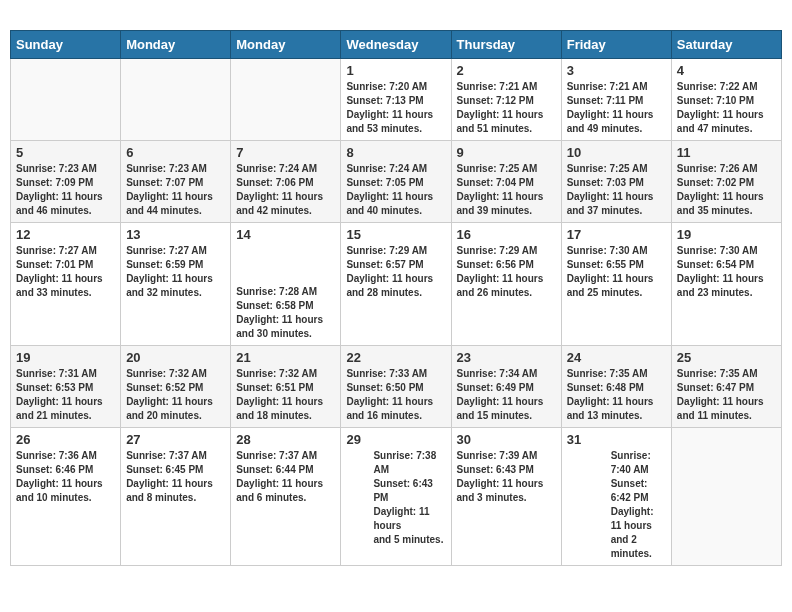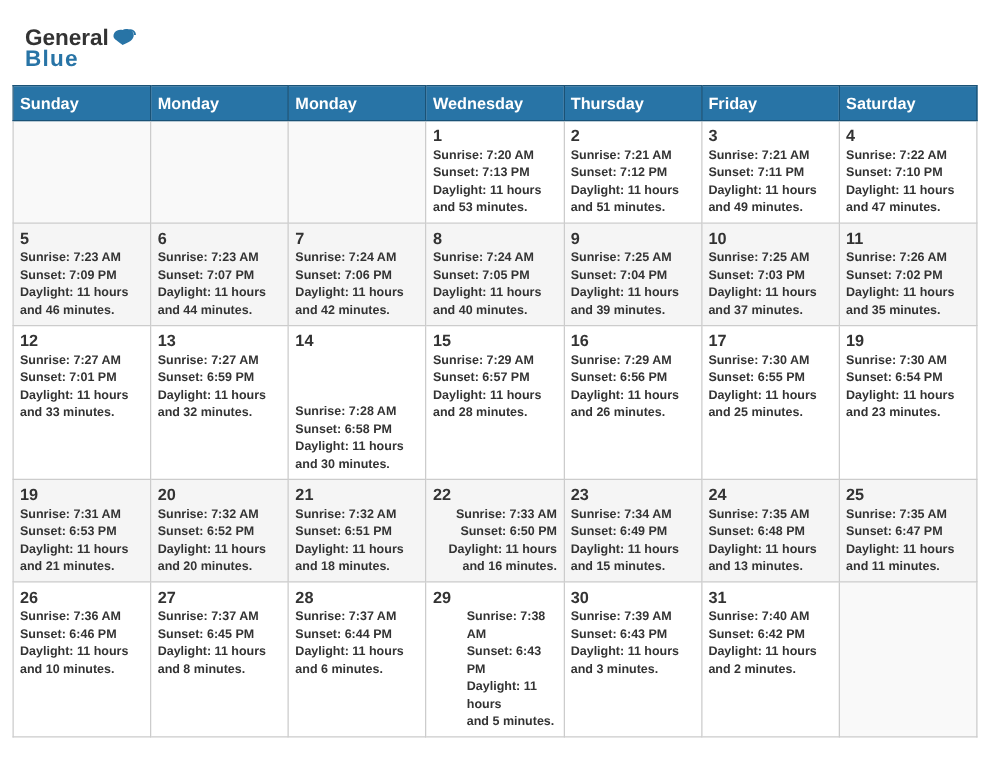--- a/index.html
+++ b/index.html
@@ -84,32 +84,20 @@
       font-weight: bold;
     }
     .empty-cell {
       background: #f9f9f9 !important;
     }
   </style>
 </head>
 <body>
 
 <div class="header">
-  <div class="logo">
-    <div style="display:flex;flex-direction:column;align-items:flex-start">
-      <div style="display:flex;align-items:center">
-        <span class="logo-text-general">General</span>
-        <svg width="22" height="18" viewBox="0 0 22 18">
-          <path d="M11 2 C14 0, 20 2, 20 6 C20 10, 16 12, 11 14 C9 12, 5 10, 4 8 C3 5, 6 1, 11 2Z" fill="#2874a6"></path>
-          <path d="M15 3 C18 1, 21 3, 21 6" fill="none" stroke="#2874a6" stroke-width="1.5"></path>
-        </svg>
-      </div>
-      <span class="logo-text-blue" style="margin-top:-4px;color:#2874a6;font-size:18px;font-weight:bold;letter-spacing:1px;">Blue</span>
-    </div>
-  </div>
   <div class="title-section">
   </div>
 </div>
 
 <table class="calendar">
   <thead>
     <tr>
     <th>Sunday</th>
         <th>Monday</th>
         <th>Monday</th>
@@ -272,21 +260,21 @@
         </td>
         <td>
           <span class="day-num">21</span>
           <div class="day-info" style="white-space: pre-line;">Sunrise: 7:32 AM
 Sunset: 6:51 PM
 Daylight: 11 hours
 and 18 minutes.</div>
         </td>
         <td>
           <span class="day-num">22</span>
-          <div class="day-info" style="white-space: pre-line; text-align: right;">Sunrise: 7:33 AM
+          <div class="day-info" style="white-space: pre-line;">Sunrise: 7:33 AM
 Sunset: 6:50 PM
 Daylight: 11 hours
 and 16 minutes.</div>
         </td>
         <td>
           <span class="day-num">23</span>
           <div class="day-info" style="white-space: pre-line;">Sunrise: 7:34 AM
 Sunset: 6:49 PM
 Daylight: 11 hours
 and 15 minutes.</div>
@@ -337,21 +325,21 @@
         </td>
         <td>
           <span class="day-num">30</span>
           <div class="day-info" style="white-space: pre-line;">Sunrise: 7:39 AM
 Sunset: 6:43 PM
 Daylight: 11 hours
 and 3 minutes.</div>
         </td>
         <td>
           <span class="day-num">31</span>
-          <div class="day-info" style="white-space: pre-line;">Sunrise: 7:40 AM
+          <div class="day-info" style="white-space: pre-line; margin-left: 44px;">Sunrise: 7:40 AM
 Sunset: 6:42 PM
 Daylight: 11 hours
 and 2 minutes.</div>
         </td>
         <td class="empty-cell"></td>
       </tr>
     </tbody>
 </table>
 
 </body></html>

